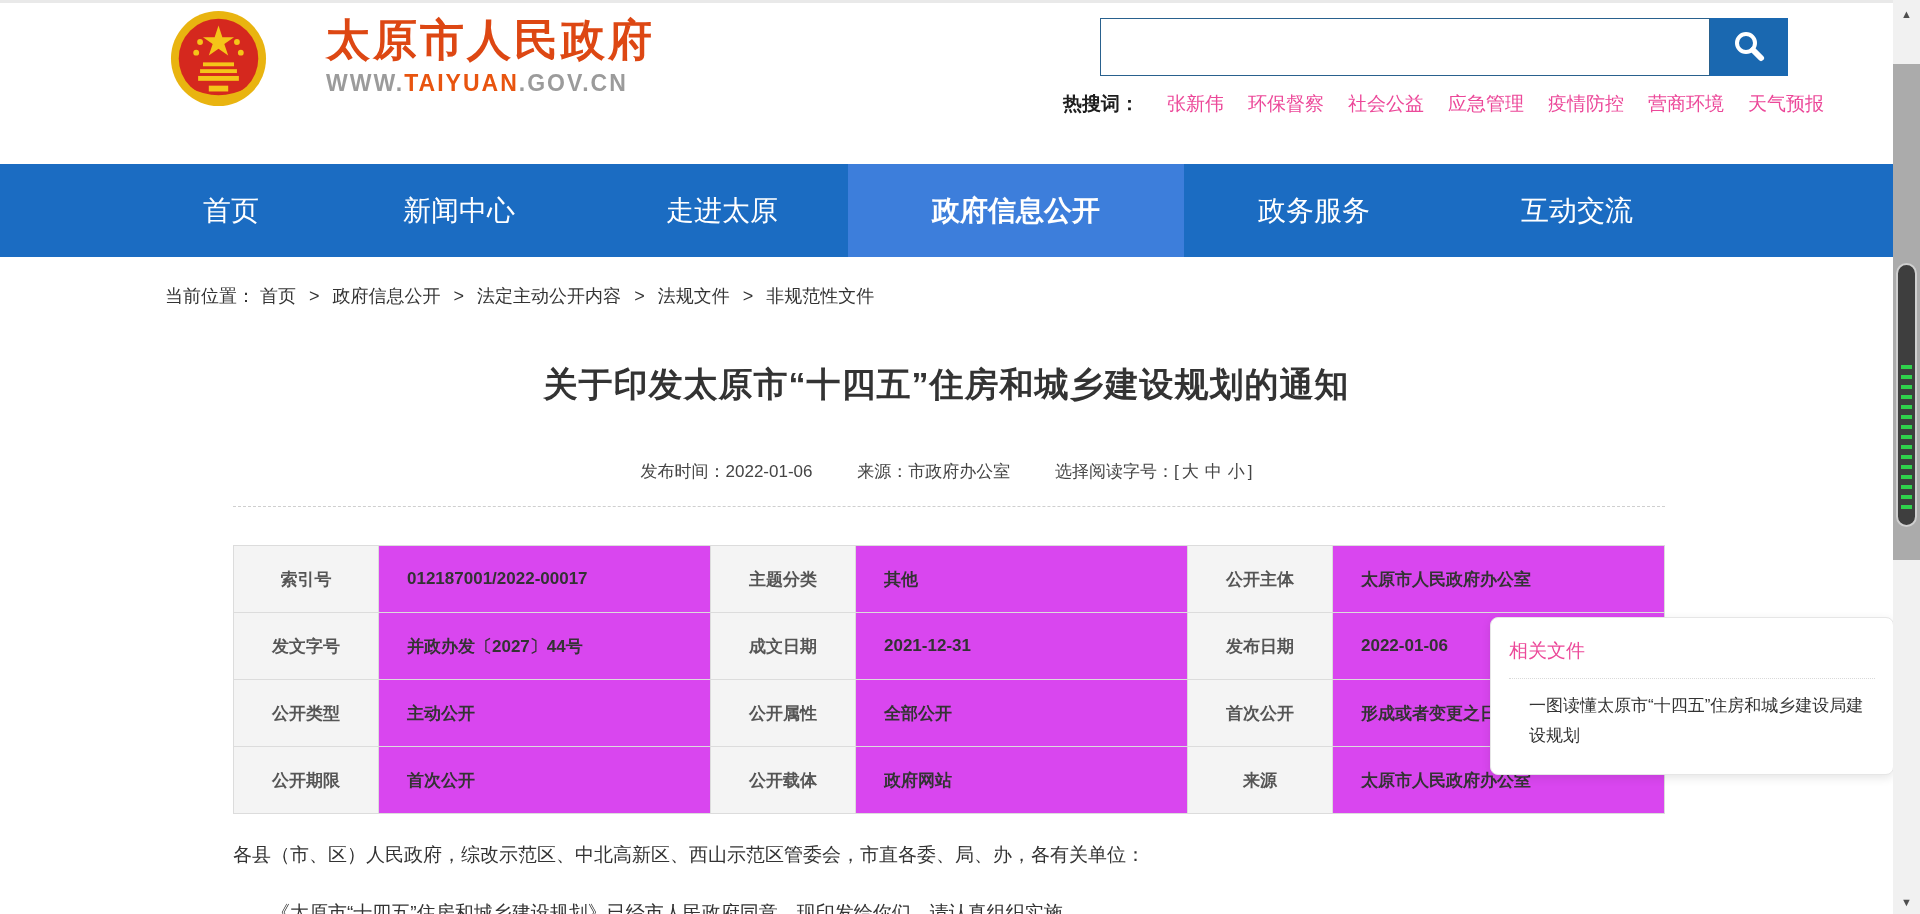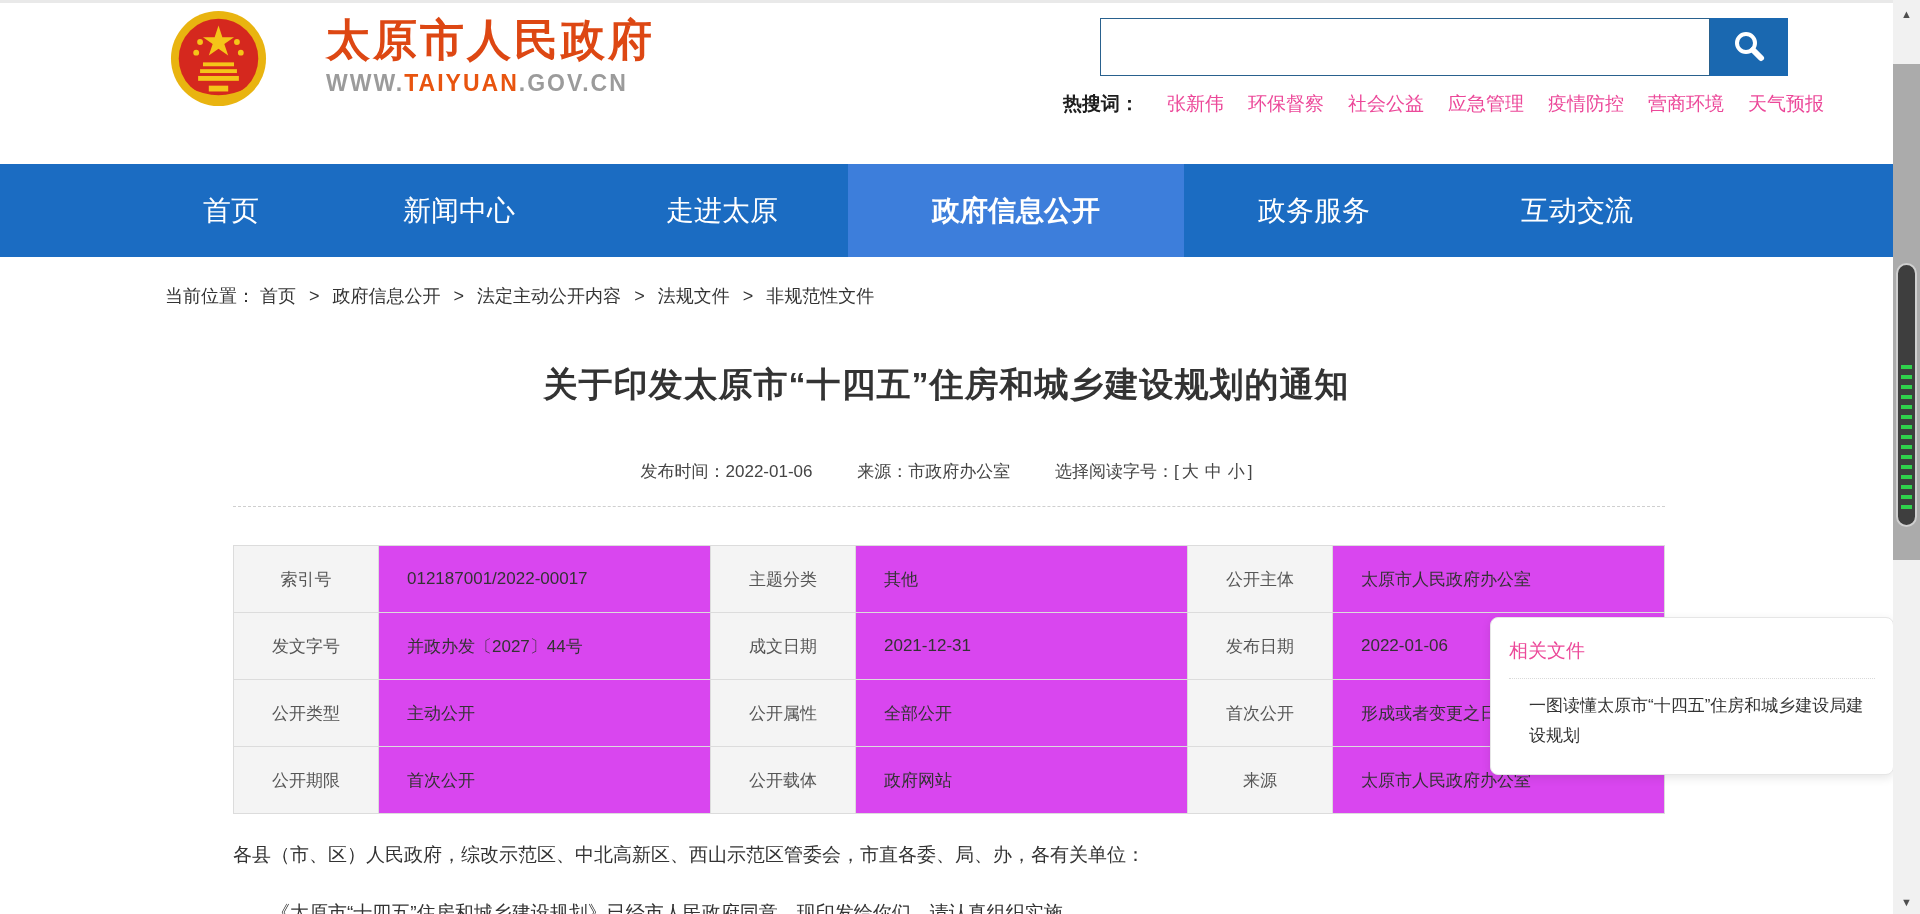--- a/index.html
+++ b/index.html
@@ -47,21 +47,21 @@
   .article-title { position:absolute; left:0; top:362px; width:1893px; text-align:center;
      font-size:34px; font-weight:bold; color:#333; letter-spacing:1px; }
   .meta-line { position:absolute; left:0; top:460px; width:1893px; text-align:center;
      font-size:17px; color:#444; }
   .meta-line .chunk { margin:0 20px; }
   .meta-line .fs { cursor:pointer; margin:0 3px; }
   .meta-divider { position:absolute; left:233px; top:506px; width:1432px; height:0;
      border-top:1px dashed #cfcfcf; }
 
   
-  .info-table { position:absolute; left:233px; top:545px; width:1432px; border-collapse:collapse; }
+  .info-table { position:absolute; left:233px; top:545px; width:1432px; border-collapse:collapse;font-weight:bold; }
   .info-table td { border:1px solid #dcdcdc; height:67px; font-size:17px; }
   .info-table td.lbl { background:#f4f4f4; color:#555; text-align:center; width:145px; }
   .info-table td.val { background:#d946ef; color:#333; padding-left:28px; width:332px; }
 
   
   .para1 { position:absolute; left:233px; top:840px; width:1380px; font-size:19px; color:#333; line-height:30px; }
   .para2 { position:absolute; left:233px; top:898px; width:1380px; font-size:19px; color:#333;
      line-height:30px; text-indent:2em; }
 
   

